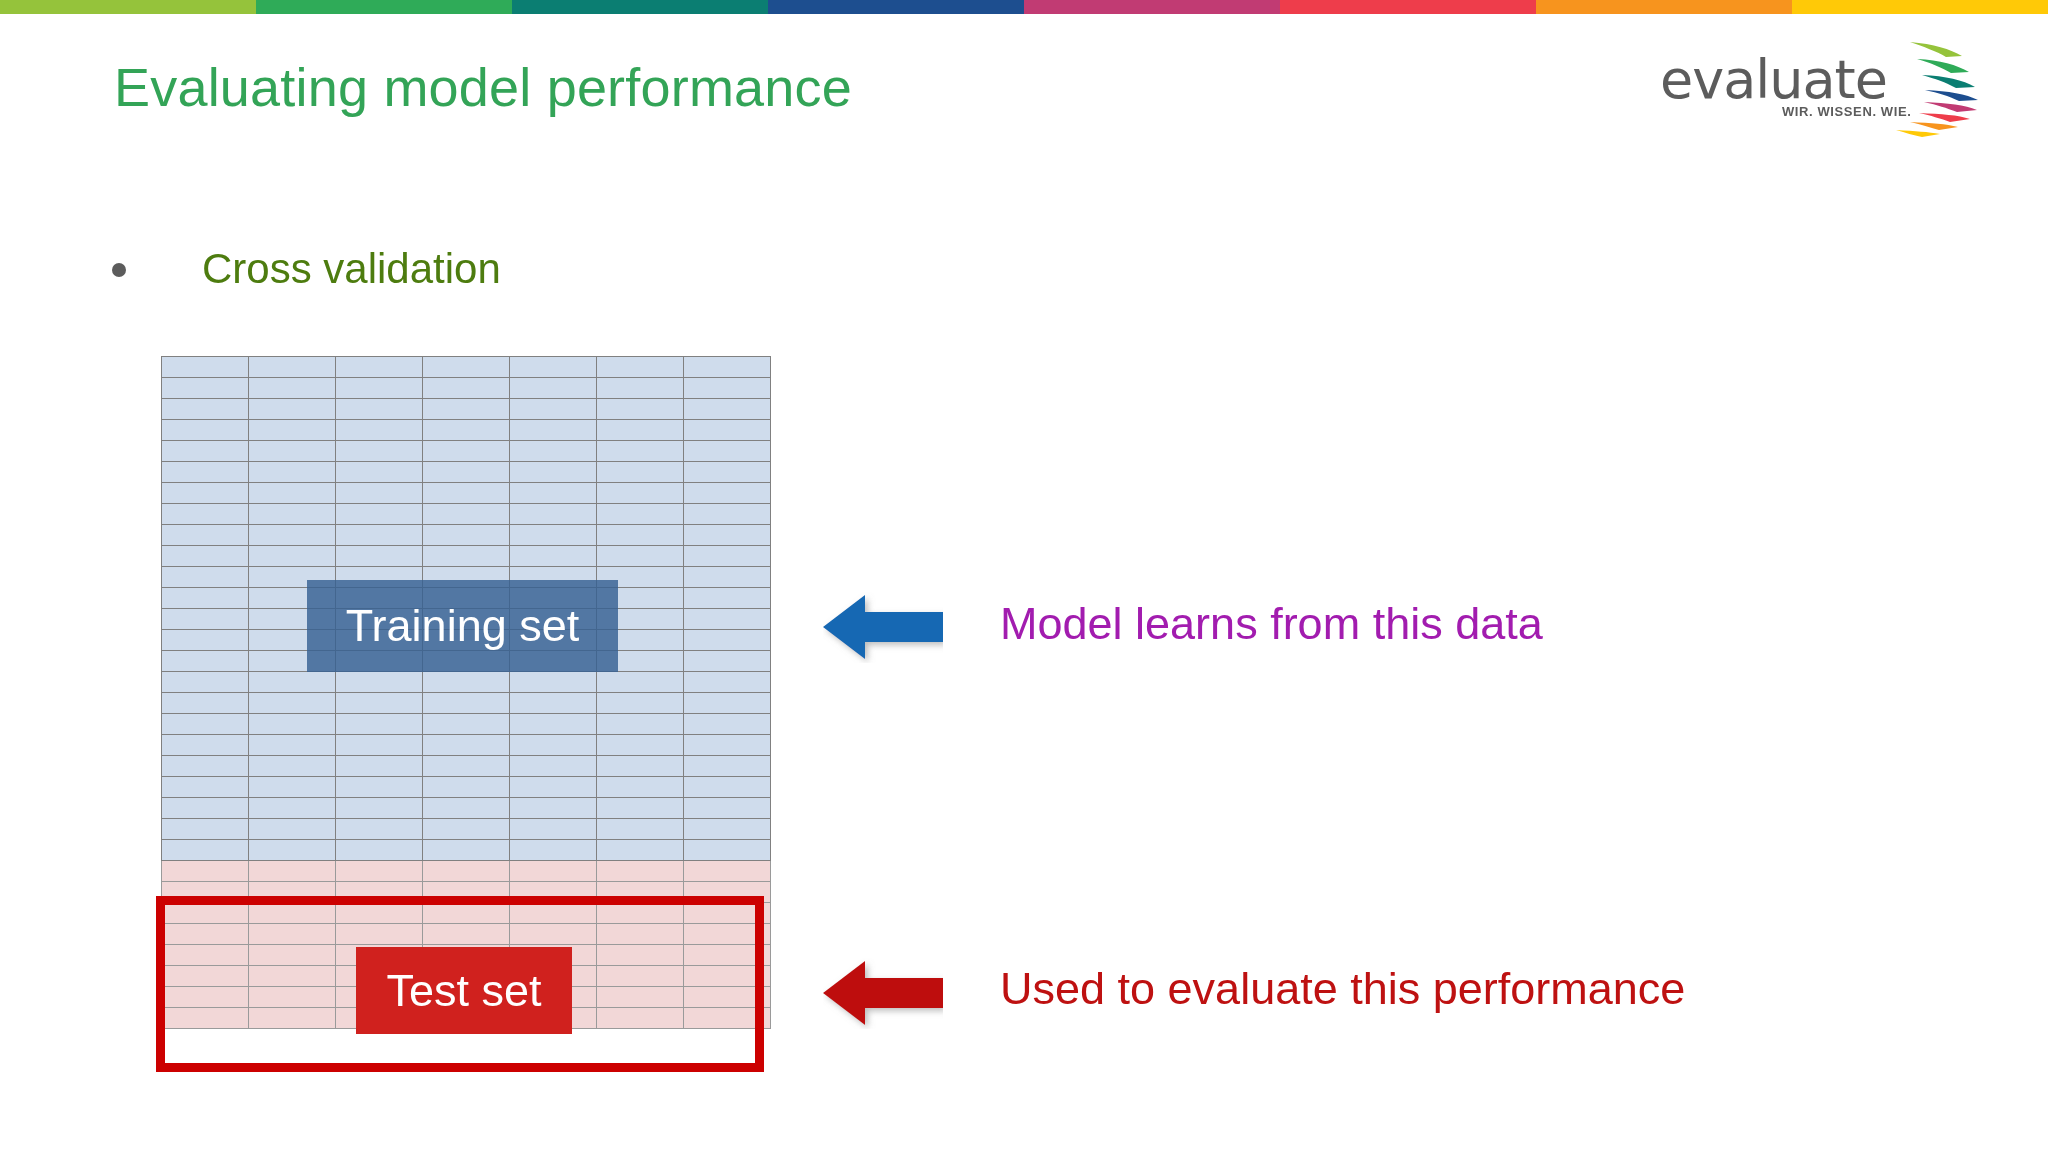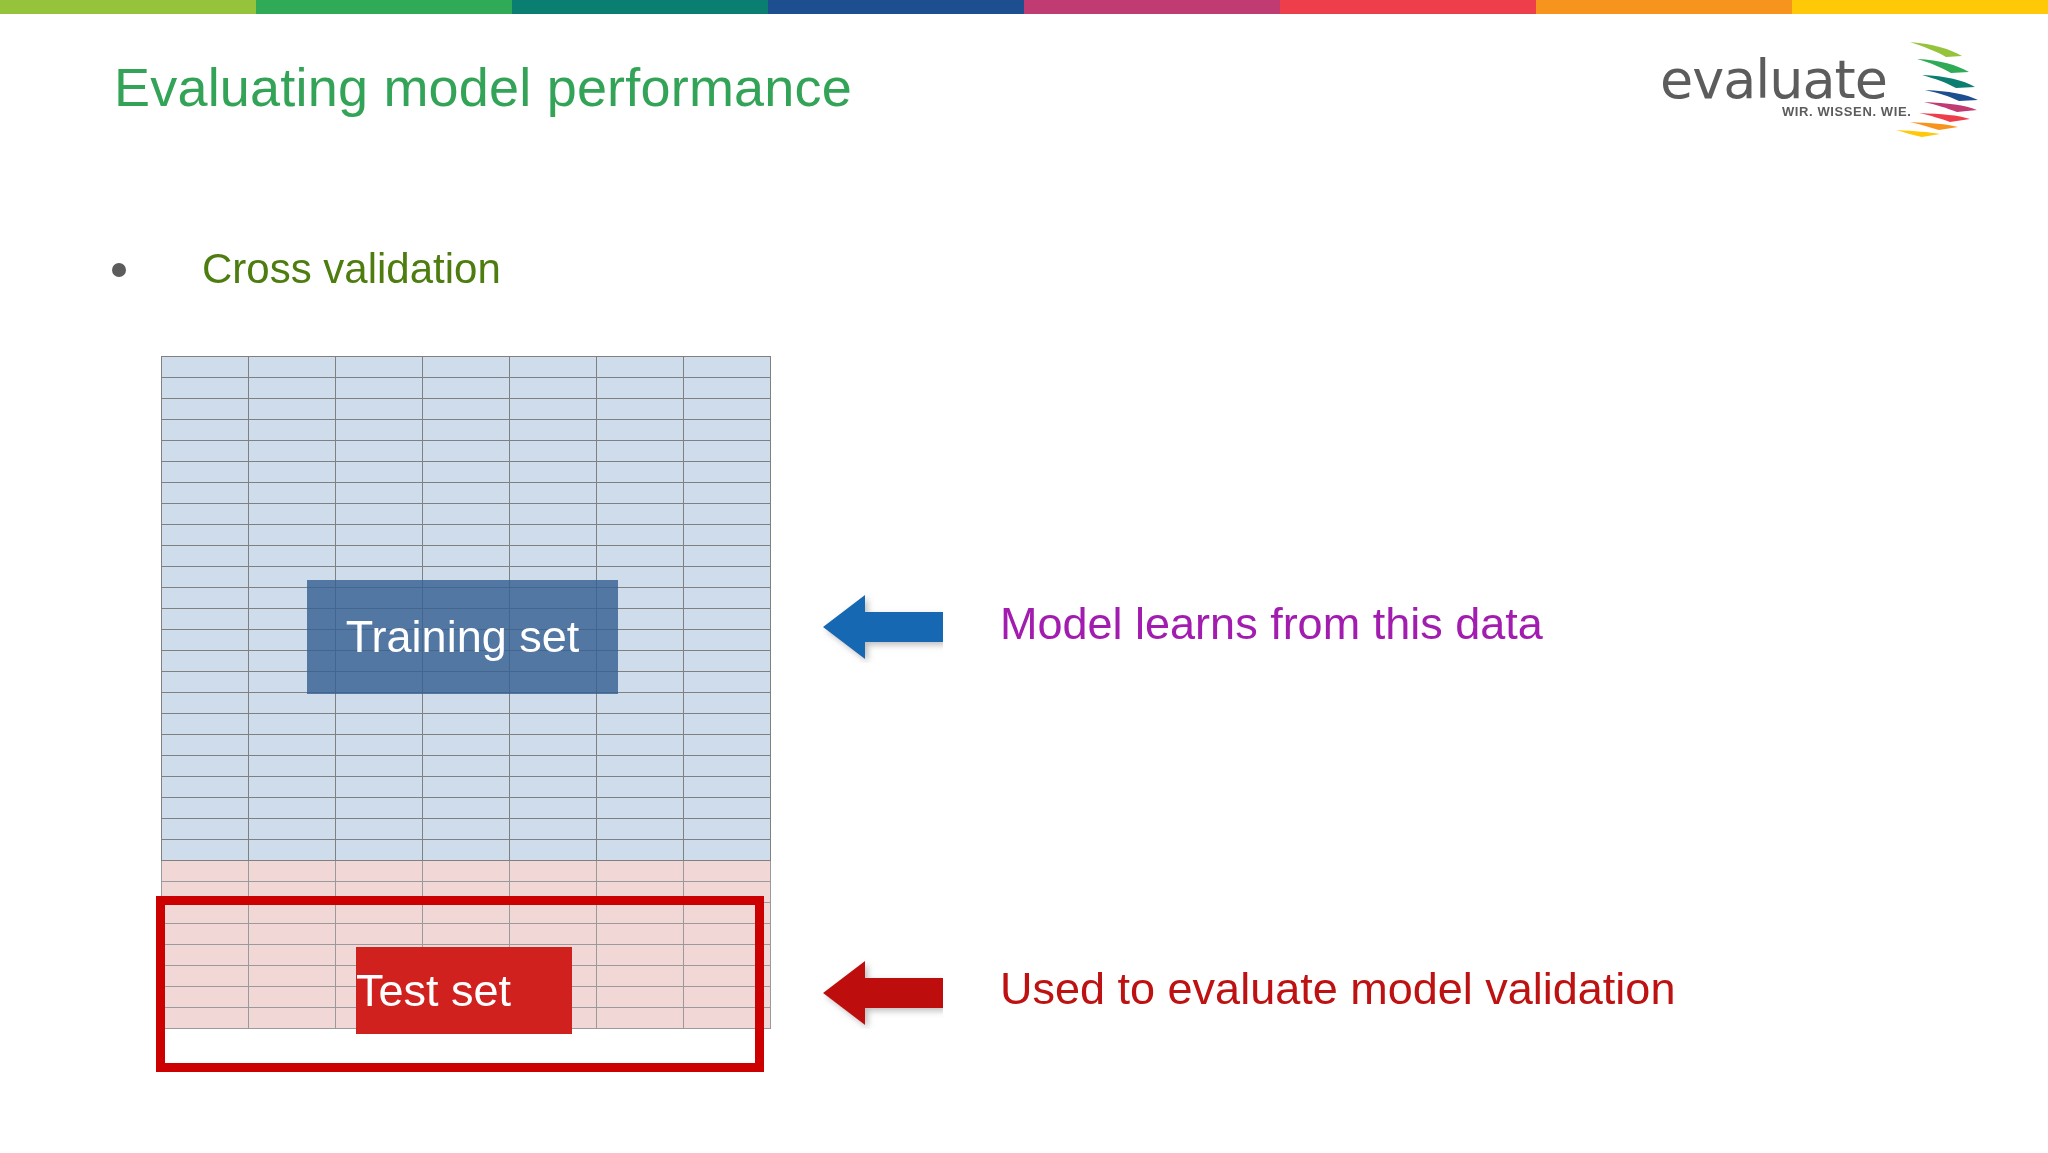--- a/index.html
+++ b/index.html
@@ -134,40 +134,41 @@
     box-sizing: border-box;
     pointer-events: none;
   }
 
   
   #training-label {
     position: absolute;
     left: 307px;
     top: 580px;
     width: 311px;
-    height: 114px;
+    height: 92px;
     background: rgba(54, 96, 146, 0.82);
     display: flex;
     align-items: center;
     justify-content: center;
   }
   #training-label .lbl {
     font-size: 45px;
     color: #FFFFFF;
     white-space: nowrap;
   }
   #test-label {
     position: absolute;
     left: 356px;
     top: 947px;
     width: 216px;
     height: 87px;
     background: #D0211E;
     display: flex;
     align-items: center;
+    justify-content: center;
   }
   #test-label .lbl {
     font-size: 45px;
     color: #FFFFFF;
     white-space: nowrap;
   }
 
   
   .arrow-svg {
     position: absolute;
@@ -549,15 +550,15 @@
   <svg class="arrow-svg" id="arrow-red" viewBox="0 0 120 72">
     <defs>
       <filter id="shadowRed" x="-30%" y="-30%" width="180%" height="180%">
         <feDropShadow dx="3" dy="3" stdDeviation="3" flood-color="#888888" flood-opacity="0.55"></feDropShadow>
       </filter>
     </defs>
     <polygon points="0,36 42,4 42,21 120,21 120,51 42,51 42,68" fill="#BE1111" filter="url(#shadowRed)"></polygon>
   </svg>
 
   <div class="callout" id="callout-train">Model learns from this data</div>
-  <div class="callout" id="callout-test">Used to evaluate model validation</div>
+  <div class="callout" id="callout-test">Used to evaluate this performance</div>
 
 </div>
 
 </body></html>

